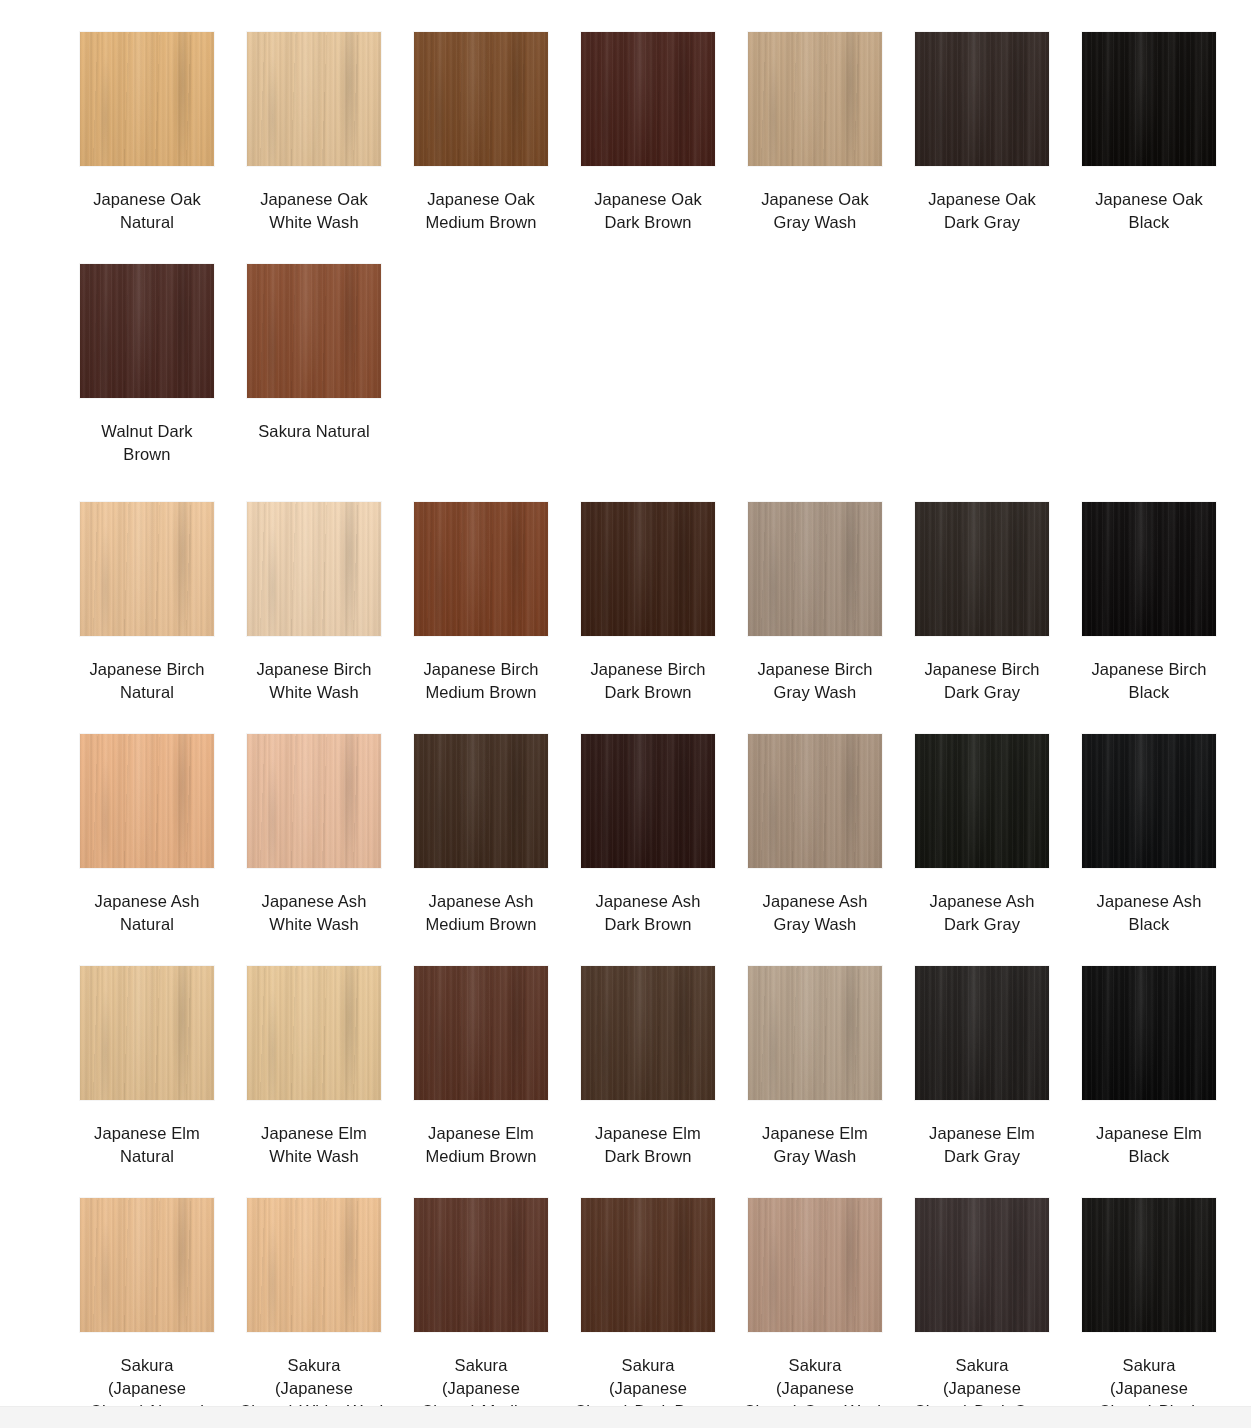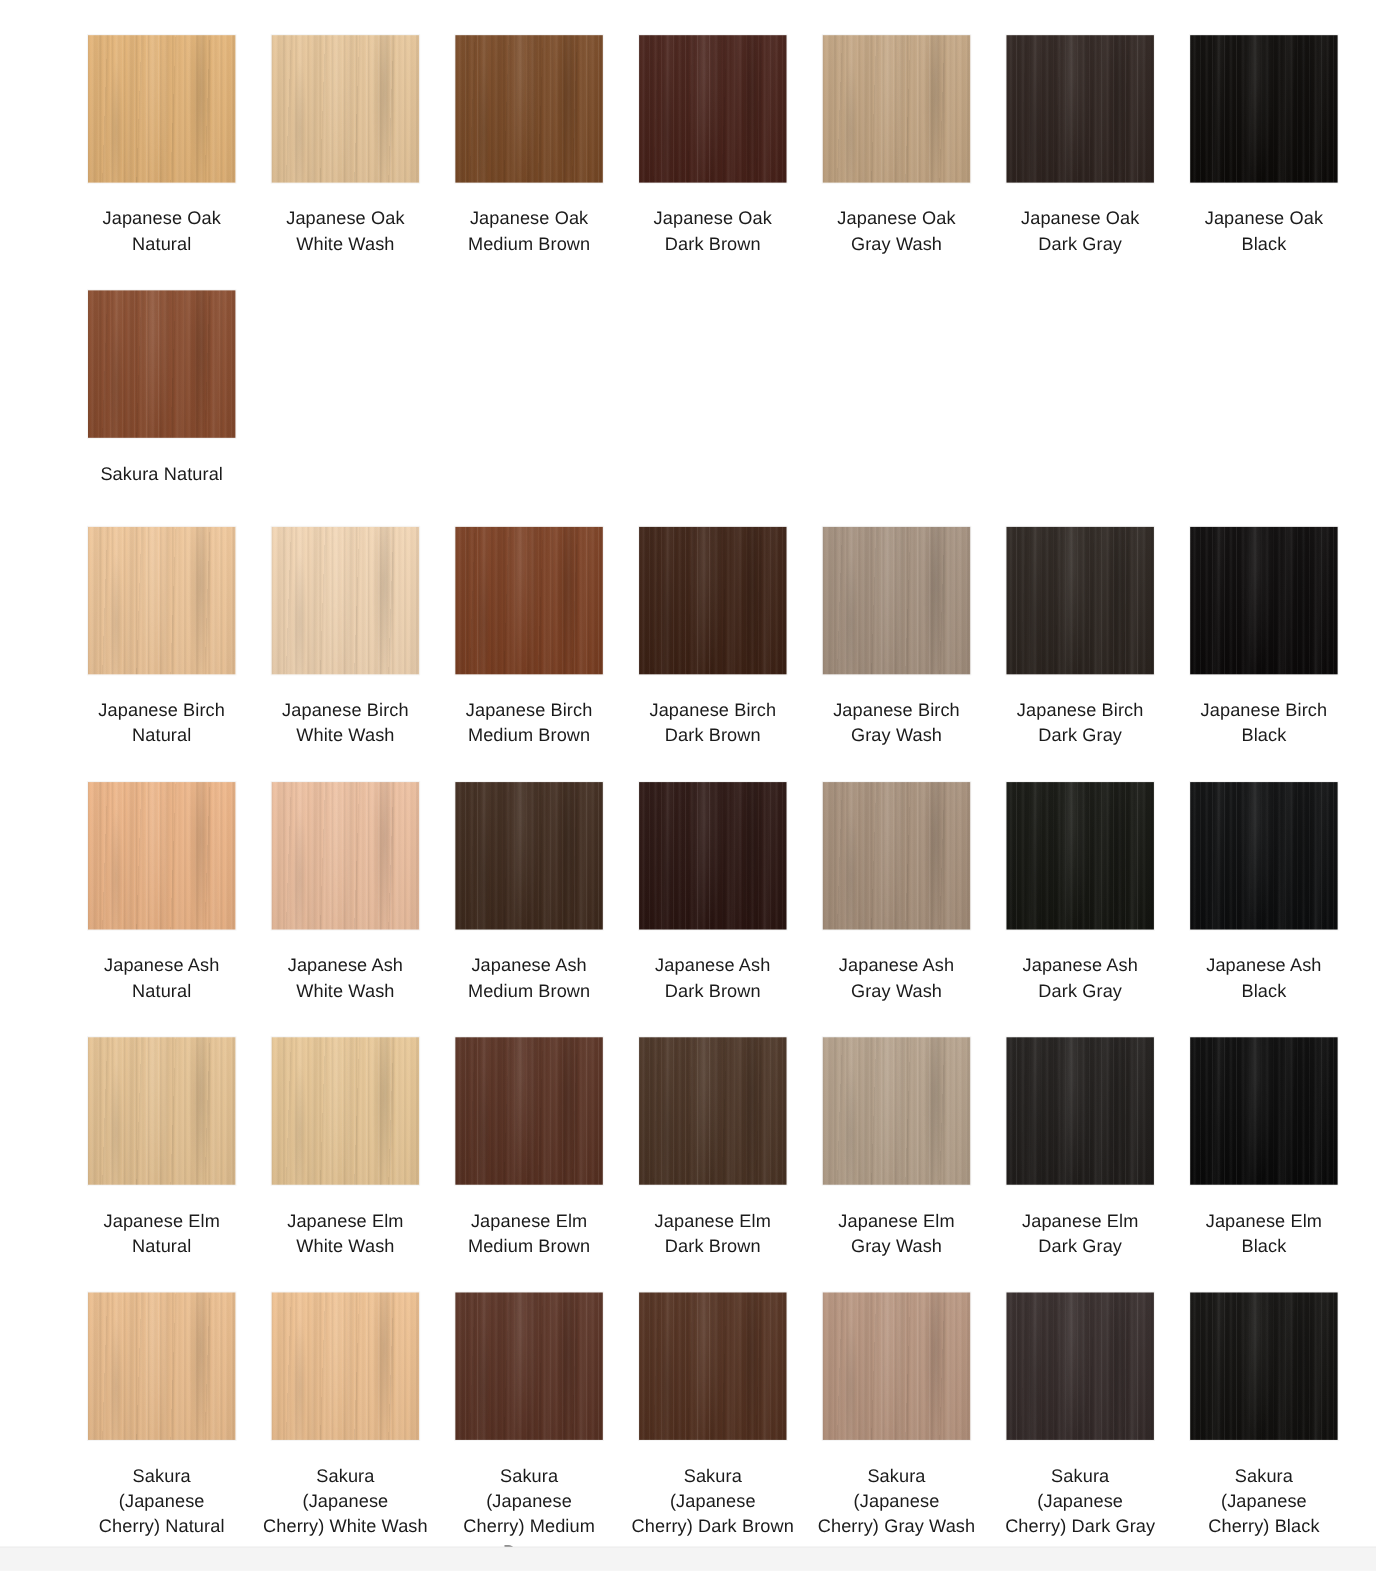--- a/index.html
+++ b/index.html
@@ -179,20 +179,29 @@
           <span class="grain-c"></span>
         </div>
       <div class="swatch-label">Japanese Oak
 Black</div>
     </div>
   </div>
 
   <div class="group-gap-sm"></div>
   <div class="swatch-row">
     <div class="swatch-cell">
+      <div class="swatch-chip" style="background-color: rgb(74, 39, 32);">
+          <span class="grain-a"></span>
+          <span class="grain-b"></span>
+          <span class="grain-c"></span>
+        </div>
+      <div class="swatch-label">Walnut Dark
+Brown</div>
+    </div>
+    <div class="swatch-cell">
       <div class="swatch-chip" style="background-color: rgb(138, 76, 46);">
           <span class="grain-a"></span>
           <span class="grain-b"></span>
           <span class="grain-c"></span>
         </div>
       <div class="swatch-label">Sakura Natural</div>
     </div>
   </div>
 
   <div class="group-gap-lg"></div>

